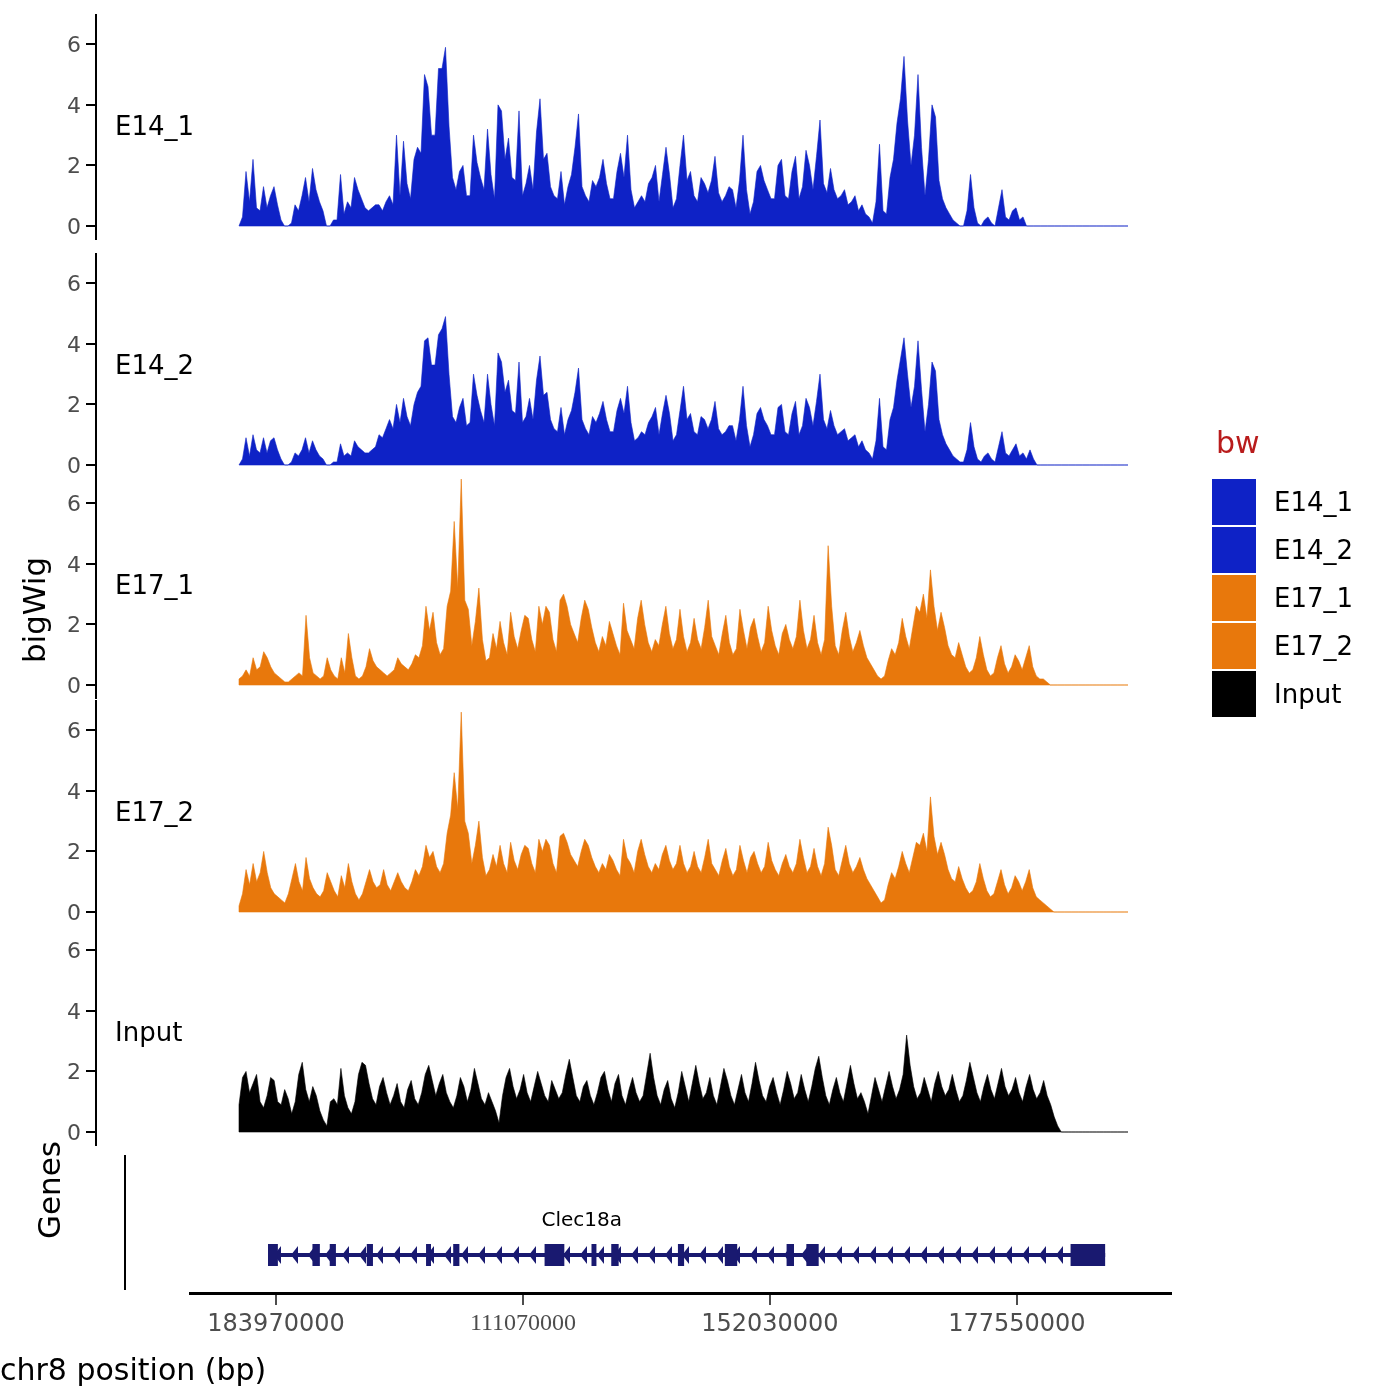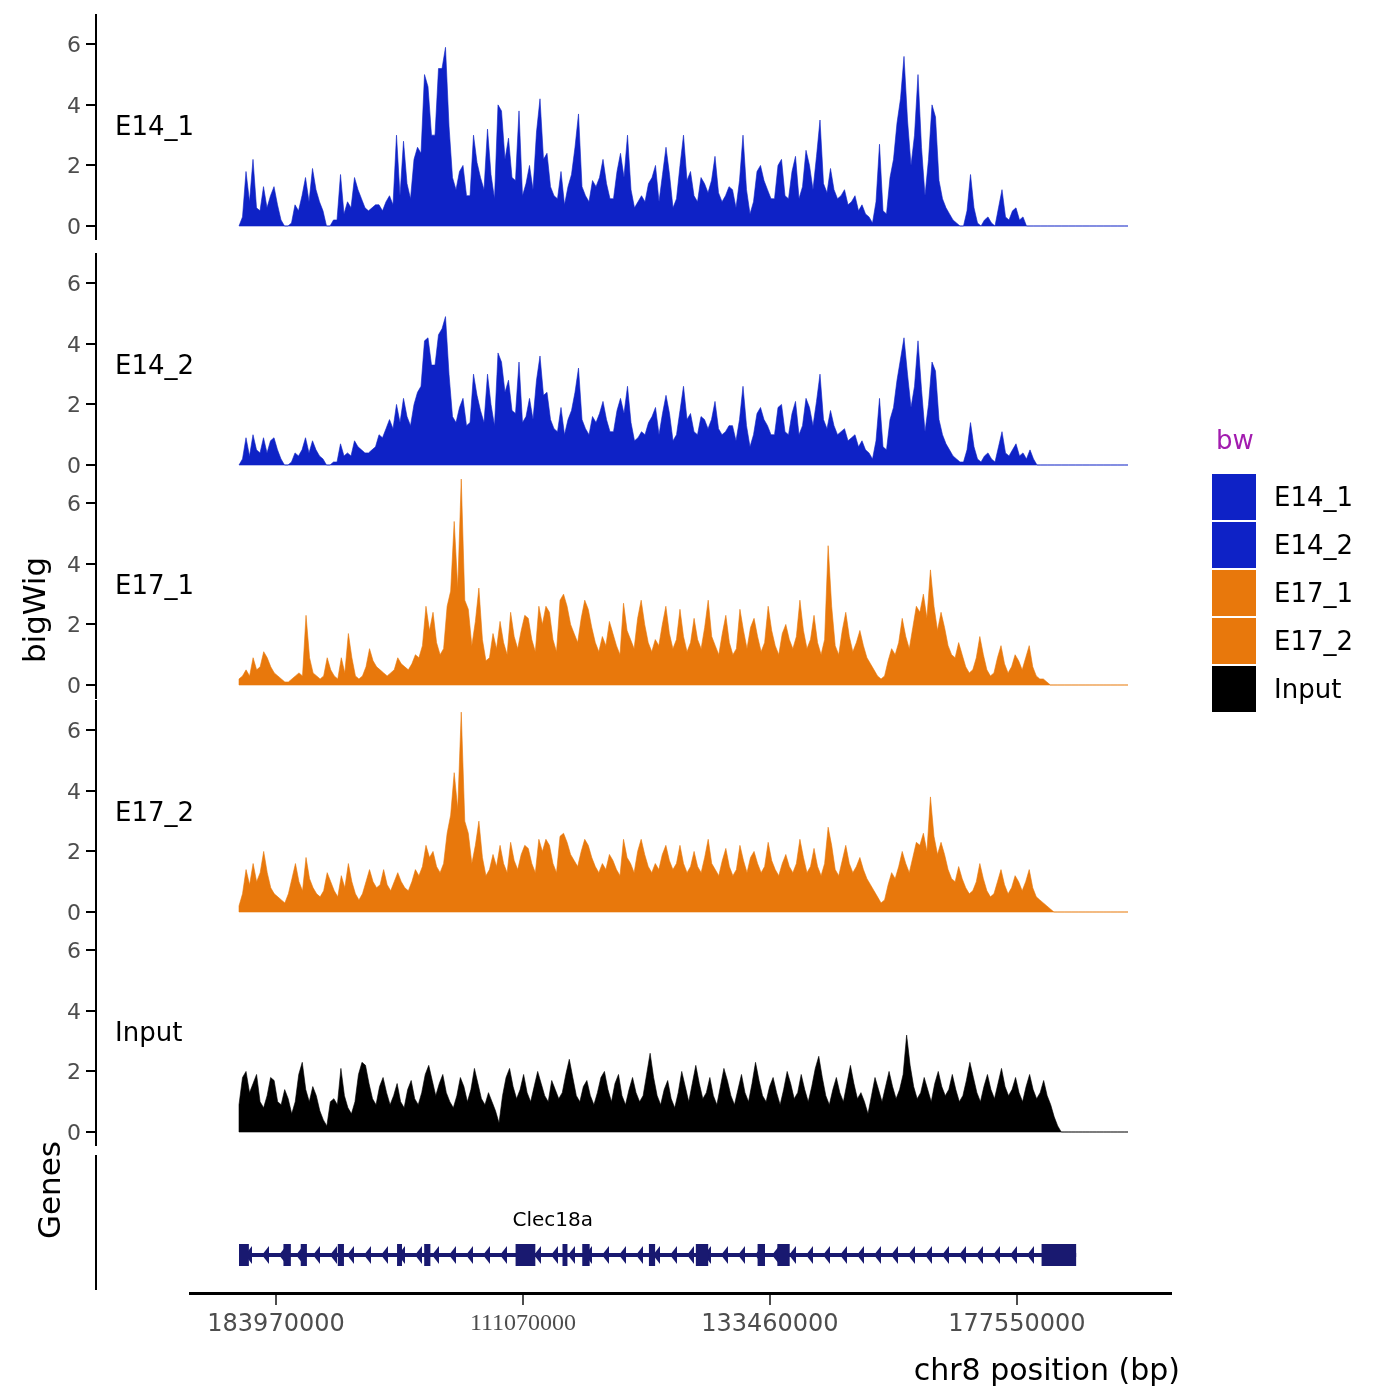--- a/index.html
+++ b/index.html
@@ -30,21 +30,21 @@
     width:110px; height:40px;
     display:flex;align-items:center;justify-content:center;
     font-size:31px; color:#000;
     transform:rotate(-90deg);
     transform-origin:center center;
     white-space:nowrap;
   }
   .xlab{
     position:absolute;
     left:0; top:1352px; width:1180px;
-    text-align:right;
+    text-align:left;
     font-size:30px;color:#000;
   }
 
   
   .panel{position:absolute;left:0;}
   .panel-axis{
     position:absolute;
     left:95px; top:0; bottom:0;
     width:2px;background:#000;
   }
@@ -88,21 +88,21 @@
   }
   .xticklab{
     position:absolute;
     font-size:24px;color:#4d4d4d;
     transform:translateX(-50%);
     white-space:nowrap;
   }
 
   
   .legend{position:absolute;left:1212px;top:425px;width:180px;}
-  .legend-title{font-size:26px;color:#a21caf;margin:0 0 18px 4px;}
+  .legend-title{font-size:30px;color:#b91c1c;margin:0 0 18px 4px;}
   .legend-row{display:flex;align-items:center;height:48px;}
   .legend-swatch{width:44px;height:46px;flex:0 0 44px;}
   .legend-text{font-size:26px;color:#000;margin-left:18px;}
 </style>
 </head>
 <body>
 
 <div class="root">
 
   <div class="ylab-bigwig">bigWig</div>
@@ -199,21 +199,21 @@
         </div>
         <div class="plotarea">
           <svg width="1083" height="226" class="track-svg">
             <path d="M 142 212 L 142.00 184.74 L 145.51 157.49 L 149.03 151.43 L 152.54 172.63 L 156.06 163.54 L 159.57 154.46 L 163.08 181.71 L 166.60 187.77 L 170.11 175.66 L 173.62 157.49 L 177.14 160.51 L 180.65 181.71 L 184.17 184.74 L 187.68 169.60 L 191.19 178.69 L 194.71 193.83 L 198.22 181.71 L 201.74 154.46 L 205.25 142.34 L 208.76 169.60 L 212.28 181.71 L 215.79 166.57 L 219.30 175.66 L 222.82 190.80 L 226.33 199.89 L 229.85 205.94 L 233.36 181.71 L 236.87 178.69 L 240.39 184.74 L 243.90 148.40 L 247.42 175.66 L 250.93 187.77 L 254.44 193.83 L 257.96 181.71 L 261.47 154.46 L 264.98 142.34 L 268.50 145.37 L 272.01 163.54 L 275.53 178.69 L 279.04 184.74 L 282.55 166.57 L 286.07 157.49 L 289.58 172.63 L 293.09 184.74 L 296.61 175.66 L 300.12 163.54 L 303.64 181.71 L 307.15 187.77 L 310.66 169.60 L 314.18 160.51 L 317.69 178.69 L 321.21 184.74 L 324.72 172.63 L 328.23 154.46 L 331.75 145.37 L 335.26 160.51 L 338.77 175.66 L 342.29 163.54 L 345.80 154.46 L 349.32 172.63 L 352.83 181.71 L 356.34 187.77 L 359.86 175.66 L 363.37 157.49 L 366.89 166.57 L 370.40 181.71 L 373.91 169.60 L 377.43 148.40 L 380.94 163.54 L 384.45 178.69 L 387.97 184.74 L 391.48 172.63 L 395.00 181.71 L 398.51 190.80 L 402.02 202.91 L 405.54 175.66 L 409.05 157.49 L 412.57 148.40 L 416.08 166.57 L 419.59 178.69 L 423.11 169.60 L 426.62 154.46 L 430.13 172.63 L 433.65 181.71 L 437.16 166.57 L 440.68 151.43 L 444.19 163.54 L 447.70 175.66 L 451.22 181.71 L 454.73 160.51 L 458.25 169.60 L 461.76 178.69 L 465.27 172.63 L 468.79 154.46 L 472.30 139.31 L 475.81 157.49 L 479.33 175.66 L 482.84 181.71 L 486.36 166.57 L 489.87 160.51 L 493.38 175.66 L 496.90 184.74 L 500.41 172.63 L 503.92 157.49 L 507.44 151.43 L 510.95 169.60 L 514.47 181.71 L 517.98 163.54 L 521.49 154.46 L 525.01 175.66 L 528.52 184.74 L 532.04 169.60 L 535.55 157.49 L 539.06 172.63 L 542.58 181.71 L 546.09 175.66 L 549.60 154.46 L 553.12 133.26 L 556.63 157.49 L 560.15 175.66 L 563.66 184.74 L 567.17 169.60 L 570.69 160.51 L 574.20 178.69 L 577.72 187.77 L 581.23 172.63 L 584.74 151.43 L 588.26 166.57 L 591.77 181.71 L 595.28 163.54 L 598.80 145.37 L 602.31 163.54 L 605.83 178.69 L 609.34 172.63 L 612.85 157.49 L 616.37 175.66 L 619.88 184.74 L 623.40 166.57 L 626.91 148.40 L 630.42 160.51 L 633.94 175.66 L 637.45 184.74 L 640.96 169.60 L 644.48 154.46 L 647.99 172.63 L 651.51 181.71 L 655.02 163.54 L 658.53 142.34 L 662.05 160.51 L 665.56 175.66 L 669.08 181.71 L 672.59 166.57 L 676.10 157.49 L 679.62 172.63 L 683.13 184.74 L 686.64 169.60 L 690.16 151.43 L 693.67 163.54 L 697.19 178.69 L 700.70 172.63 L 704.21 154.46 L 707.73 169.60 L 711.24 181.71 L 714.75 166.57 L 718.27 148.40 L 721.78 136.29 L 725.30 157.49 L 728.81 175.66 L 732.32 184.74 L 735.84 169.60 L 739.35 157.49 L 742.87 172.63 L 746.38 181.71 L 749.89 163.54 L 753.41 145.37 L 756.92 163.54 L 760.43 178.69 L 763.95 172.63 L 767.46 181.71 L 770.98 193.83 L 774.49 175.66 L 778.00 157.49 L 781.52 169.60 L 785.03 181.71 L 788.55 166.57 L 792.06 151.43 L 795.57 166.57 L 799.09 178.69 L 802.60 169.60 L 806.11 154.46 L 809.63 115.09 L 813.14 145.37 L 816.66 166.57 L 820.17 178.69 L 823.68 172.63 L 827.20 157.49 L 830.71 169.60 L 834.23 181.71 L 837.74 163.54 L 841.25 151.43 L 844.77 166.57 L 848.28 175.66 L 851.79 169.60 L 855.31 154.46 L 858.82 169.60 L 862.34 181.71 L 865.85 175.66 L 869.36 160.51 L 872.88 142.34 L 876.39 157.49 L 879.91 172.63 L 883.42 181.71 L 886.93 166.57 L 890.45 154.46 L 893.96 169.60 L 897.47 178.69 L 900.99 163.54 L 904.50 148.40 L 908.02 166.57 L 911.53 175.66 L 915.04 169.60 L 918.56 157.49 L 922.07 172.63 L 925.58 181.71 L 929.10 166.57 L 932.61 154.46 L 936.13 169.60 L 939.64 178.69 L 943.15 172.63 L 946.67 160.51 L 950.18 175.66 L 953.70 184.74 L 957.21 196.86 L 960.72 205.94 L 964.24 212.00 L 967.75 212.00 L 971.26 212.00 L 974.78 212.00 L 978.29 212.00 L 981.81 212.00 L 985.32 212.00 L 988.83 212.00 L 992.35 212.00 L 995.86 212.00 L 999.38 212.00 L 1002.89 212.00 L 1006.40 212.00 L 1009.92 212.00 L 1013.43 212.00 L 1016.94 212.00 L 1020.46 212.00 L 1023.97 212.00 L 1027.49 212.00 L 1031.00 212.00 L 1031 212 Z" fill="#000000" stroke="#000000" stroke-width="0.6"></path>
           </svg>
           <div class="strip-label" style="left: 18px; top: 97px;">Input</div>
         </div>
       </div>
     </div>
 
-  <div class="genes-panel" id="genes-panel" style="top:1155px;height:135px;width:1180px;">
+  <div class="genes-panel" id="genes-panel" style="top:1155px;height:135px;width:1180px;margin-left:29px;">
     <div class="panel-axis"></div>
     <div class="plotarea" id="genes-plot">
         <svg width="1083" height="135" class="track-svg">
           <rect x="142" y="98" width="837.1416666666667" height="4" fill="#191970"></rect>
           <path d="M 155 91 L 148 100 L 155 109 Z" fill="#191970"></path>
           <path d="M 172 91 L 165 100 L 172 109 Z" fill="#191970"></path>
           <path d="M 189 91 L 182 100 L 189 109 Z" fill="#191970"></path>
           <path d="M 206 91 L 199 100 L 206 109 Z" fill="#191970"></path>
           <path d="M 223 91 L 216 100 L 223 109 Z" fill="#191970"></path>
           <path d="M 240 91 L 233 100 L 240 109 Z" fill="#191970"></path>
@@ -279,21 +279,21 @@
       </div>
   </div>
 
   <div id="xaxis">
       <div class="xaxis-line" style="left: 189px; top: 1292px; width: 983px;"></div>
       <div class="xtick" style="left: 275.042px; top: 1295px;"></div>
       <div class="xticklab" style="left: 276.042px; top: 1309px;">183970000</div>
       <div class="xtick" style="left: 521.986px; top: 1295px;"></div>
       <div class="xticklab" style="left: 522.986px; top: 1309px; font-family: Liberation Serif, serif;">111070000</div>
       <div class="xtick" style="left: 768.931px; top: 1295px;"></div>
-      <div class="xticklab" style="left: 769.931px; top: 1309px;">133460000</div>
+      <div class="xticklab" style="left: 769.931px; top: 1309px;">152030000</div>
       <div class="xtick" style="left: 1015.88px; top: 1295px;"></div>
       <div class="xticklab" style="left: 1016.88px; top: 1309px;">177550000</div>
     </div>
   <div class="xlab">chr8 position (bp)</div>
 
   <div class="legend">
     <div class="legend-title">bw</div>
     <div id="legend-items">
         <div class="legend-row">
           <div class="legend-swatch" style="background: rgb(14, 34, 198);"></div>

